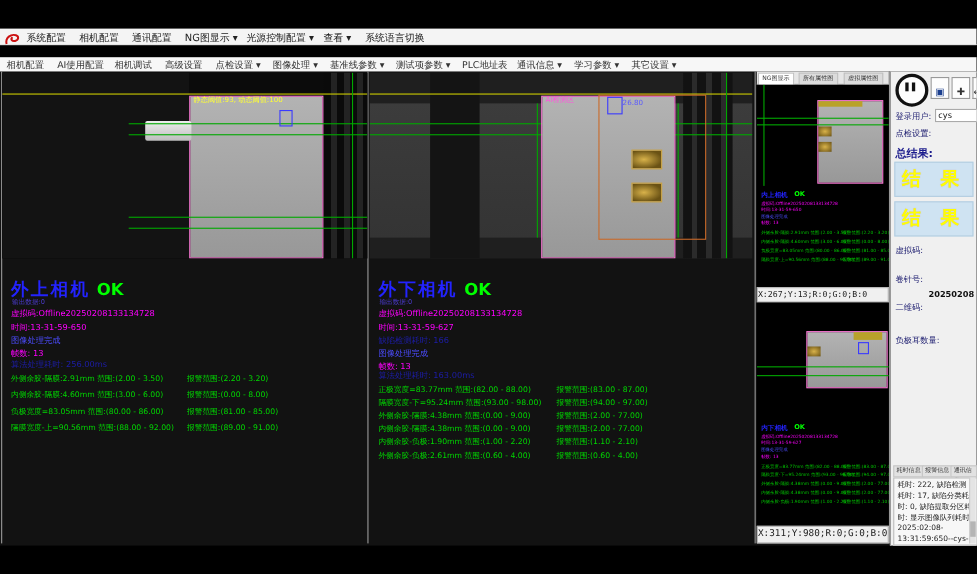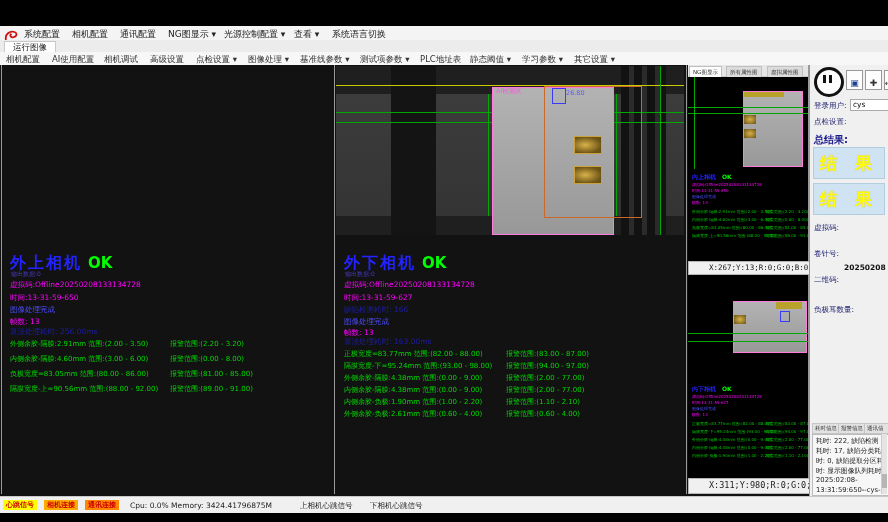--- a/index.html
+++ b/index.html
@@ -15,21 +15,21 @@
   .tabstrip{left:0;top:40px;width:888px;height:12px;background:#ececec;border-bottom:1px solid #d5d5d5;}
   .run-tab{left:4px;top:1px;height:11px;padding:0 8px;background:#fff;border:1px solid #c9c9c9;border-bottom:none;
            font-size:8.5px;color:#222;line-height:11px;}
   .toolbar{left:0;top:52px;width:888px;height:13px;background:#f7f7f7;border-bottom:1px solid #cfcfcf;}
   .tool-item{top:2px;font-size:8.5px;color:#333;}
   
   .main{left:0;top:65px;width:888px;height:431px;background:#121212;}
   .vsep{width:1px;background:#9a9a9a;}
   .imgpane{background:#0b0b0b;overflow:hidden;}
   .coordbar{height:14px;background:#f0f0f0;border:1px solid #b5b5b5;font-size:8.5px;color:#222;
-            font-family:"DejaVu Sans Mono","Liberation Mono",monospace;line-height:13px;padding-left:20px;}
+            font-family:"DejaVu Sans Mono","Liberation Mono",monospace;line-height:13px;padding-left:0;}
   .cam-title{font-size:16px;font-weight:bold;color:#2323ff;letter-spacing:2px;}
   .cam-ok{font-size:15px;font-weight:bold;color:#00ff00;}
   .cam-sub{font-size:6px;color:#4a3acb;}
   .mag{font-size:7.5px;color:#ff00ff;}
   .bluetxt{font-size:7.5px;color:#4c4cff;}
   .dkblue{font-size:7.5px;color:#1d1da8;}
   .meas{font-size:7px;color:#00d800;white-space:nowrap;}
   .mini-title{font-size:6px;font-weight:bold;color:#2323ff;}
   .mini-ok{font-size:6px;font-weight:bold;color:#00ff00;}
   .mini-mag{font-size:4px;color:#ff00ff;}
@@ -77,46 +77,57 @@
     </span>
     <span class="abs menu-item" style="left:22px">系统配置</span>
     <span class="abs menu-item" style="left:70px">相机配置</span>
     <span class="abs menu-item" style="left:118px">通讯配置</span>
     <span class="abs menu-item" style="left:166px">NG图显示 ▾</span>
     <span class="abs menu-item" style="left:222px">光源控制配置 ▾</span>
     <span class="abs menu-item" style="left:292px">查看 ▾</span>
     <span class="abs menu-item" style="left:330px">系统语言切换</span>
   </div>
 
-  <div class="abs tabstrip">
-    <span class="abs run-tab">运行图像</span>
-  </div>
 
   <div class="abs toolbar">
     <span class="abs tool-item" style="left:6px">相机配置</span>
     <span class="abs tool-item" style="left:52px">AI使用配置</span>
     <span class="abs tool-item" style="left:104px">相机调试</span>
     <span class="abs tool-item" style="left:150px">高级设置</span>
     <span class="abs tool-item" style="left:196px">点检设置 ▾</span>
     <span class="abs tool-item" style="left:248px">图像处理 ▾</span>
     <span class="abs tool-item" style="left:300px">基准线参数 ▾</span>
     <span class="abs tool-item" style="left:360px">测试项参数 ▾</span>
     <span class="abs tool-item" style="left:420px">PLC地址表</span>
-    <span class="abs tool-item" style="left:470px">静态阈值 ▾</span>
+    <span class="abs tool-item" style="left:470px">通讯信息 ▾</span>
     <span class="abs tool-item" style="left:522px">学习参数 ▾</span>
     <span class="abs tool-item" style="left:574px">其它设置 ▾</span>
   </div>
 
   <div class="abs main"></div>
 
   <div class="abs vsep" style="left:1px;top:65px;height:429px"></div>
   <div class="abs vsep" style="left:334px;top:65px;height:429px"></div>
   <div class="abs vsep" style="left:686px;top:65px;height:429px"></div>
   <div class="abs vsep" style="left:808px;top:65px;height:429px"></div>
 
+  <div class="abs imgpane" style="left:2px;top:66px;width:332px;height:169px">
+    <div class="abs" style="left:0;top:0;width:170px;height:169px;background:#131313"></div>
+    <div class="abs" style="left:292px;top:0;width:40px;height:169px;background:repeating-linear-gradient(90deg,#0a0a0a 0 7px,#232323 7px 12px)"></div>
+    <div class="abs yline" style="left:0;top:19px;width:332px"></div>
+    <div class="abs gline" style="left:318px;top:0;width:1px;height:169px"></div>
+    <div class="abs block" style="left:170px;top:21px;width:120px;height:146px"></div>
+    <div class="abs" style="left:130px;top:44px;width:42px;height:18px;background:linear-gradient(180deg,#ededed,#bdbdbd);border-radius:2px"></div>
+    <div class="abs gline" style="left:115px;top:46px;width:217px;height:1px"></div>
+    <div class="abs gline" style="left:115px;top:56px;width:217px;height:1px"></div>
+    <div class="abs gline" style="left:115px;top:131px;width:217px;height:1px"></div>
+    <div class="abs gline" style="left:115px;top:141px;width:217px;height:1px"></div>
+    <div class="abs" style="left:252px;top:34px;width:10px;height:13px;border:1px solid #3a3aff"></div>
+    <span class="abs overlay-y" style="left:174px;top:21px">静态阈值:93, 动态阈值:100</span>
+  </div>
 
   <div class="abs" style="left:2px;top:235px;width:332px;height:243px">
     <span class="abs cam-title" style="left:8px;top:18px">外上相机</span>
     <span class="abs cam-ok" style="left:86px;top:19px">OK</span>
     <span class="abs cam-sub" style="left:9px;top:35px">输出数据:0</span>
     <span class="abs mag" style="left:8px;top:45px">虚拟码:Offline20250208133134728</span>
     <span class="abs mag" style="left:8px;top:58px">时间:13-31-59-650</span>
     <span class="abs bluetxt" style="left:8px;top:70px">图像处理完成</span>
     <span class="abs mag" style="left:8px;top:82px">帧数: 13</span>
     <span class="abs dkblue" style="left:8px;top:92px">算法处理耗时: 256.00ms</span>
@@ -265,22 +276,14 @@
     <span class="abs sb-value" style="left:48px;top:240px"></span>
     <span class="abs logtab" style="left:2px;top:358px">耗时信息</span>
     <span class="abs logtab" style="left:28px;top:358px">报警信息</span>
     <span class="abs logtab" style="left:54px;top:358px">通讯信息</span>
     <div class="abs logarea" style="left:2px;top:369px;width:69px;height:56px">耗时: 222, 缺陷检测耗时: 17, 缺陷分类耗时: 0, 缺陷提取分区耗时: 显示图像队列耗时 2025:02:08-13:31:59:650--cys--外上相机--图像处理耗时: 256.00ms</div>
     <div class="abs scrolltrack" style="left:71px;top:369px;height:60px">
       <div class="scrollthumb" style="margin-top:40px"></div>
     </div>
   </div>
 
-  <div class="abs statusbar">
-    <span class="abs badge" style="left:3px;background:#ffff00">心跳信号</span>
-    <span class="abs badge" style="left:44px;background:#ffaa00">相机连接</span>
-    <span class="abs badge" style="left:85px;background:#ff8800">通讯连接</span>
-    <span class="abs sb-txt" style="left:130px">Cpu: 0.0% Memory: 3424.41796875M</span>
-    <span class="abs sb-txt" style="left:300px">上相机心跳信号</span>
-    <span class="abs sb-txt" style="left:370px">下相机心跳信号</span>
-  </div>
 
 </div>
 
 </body></html>

